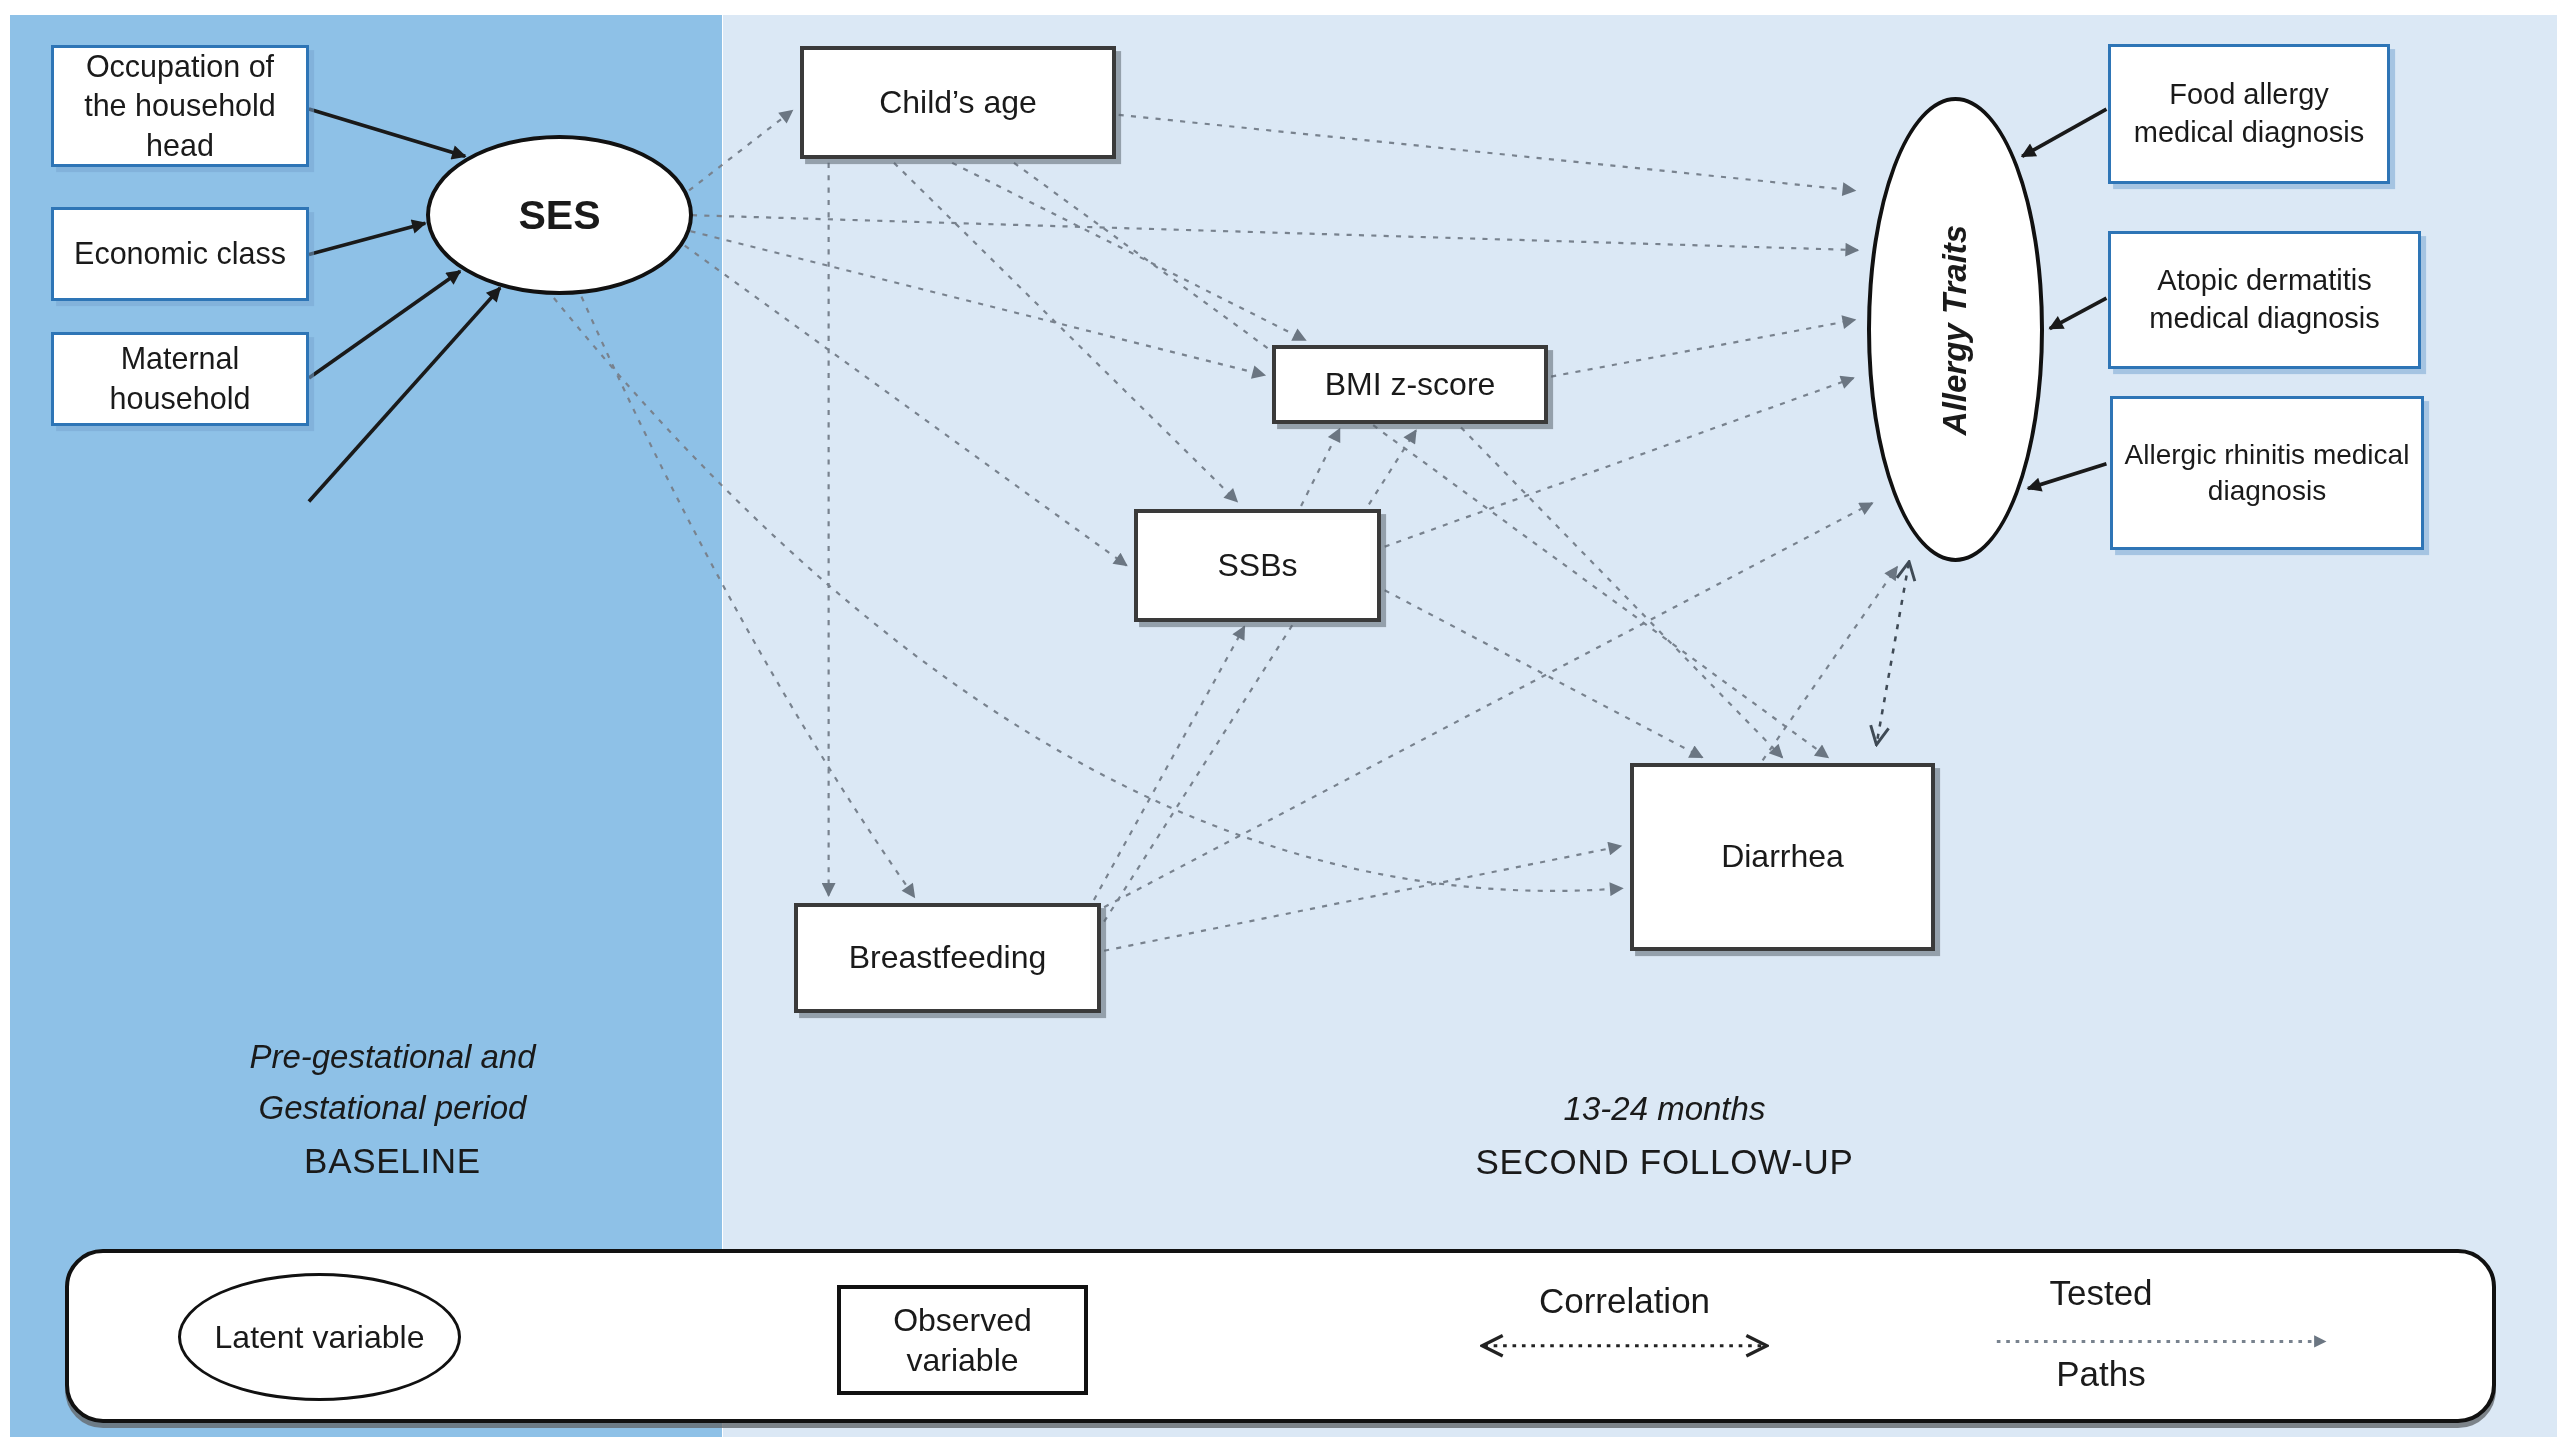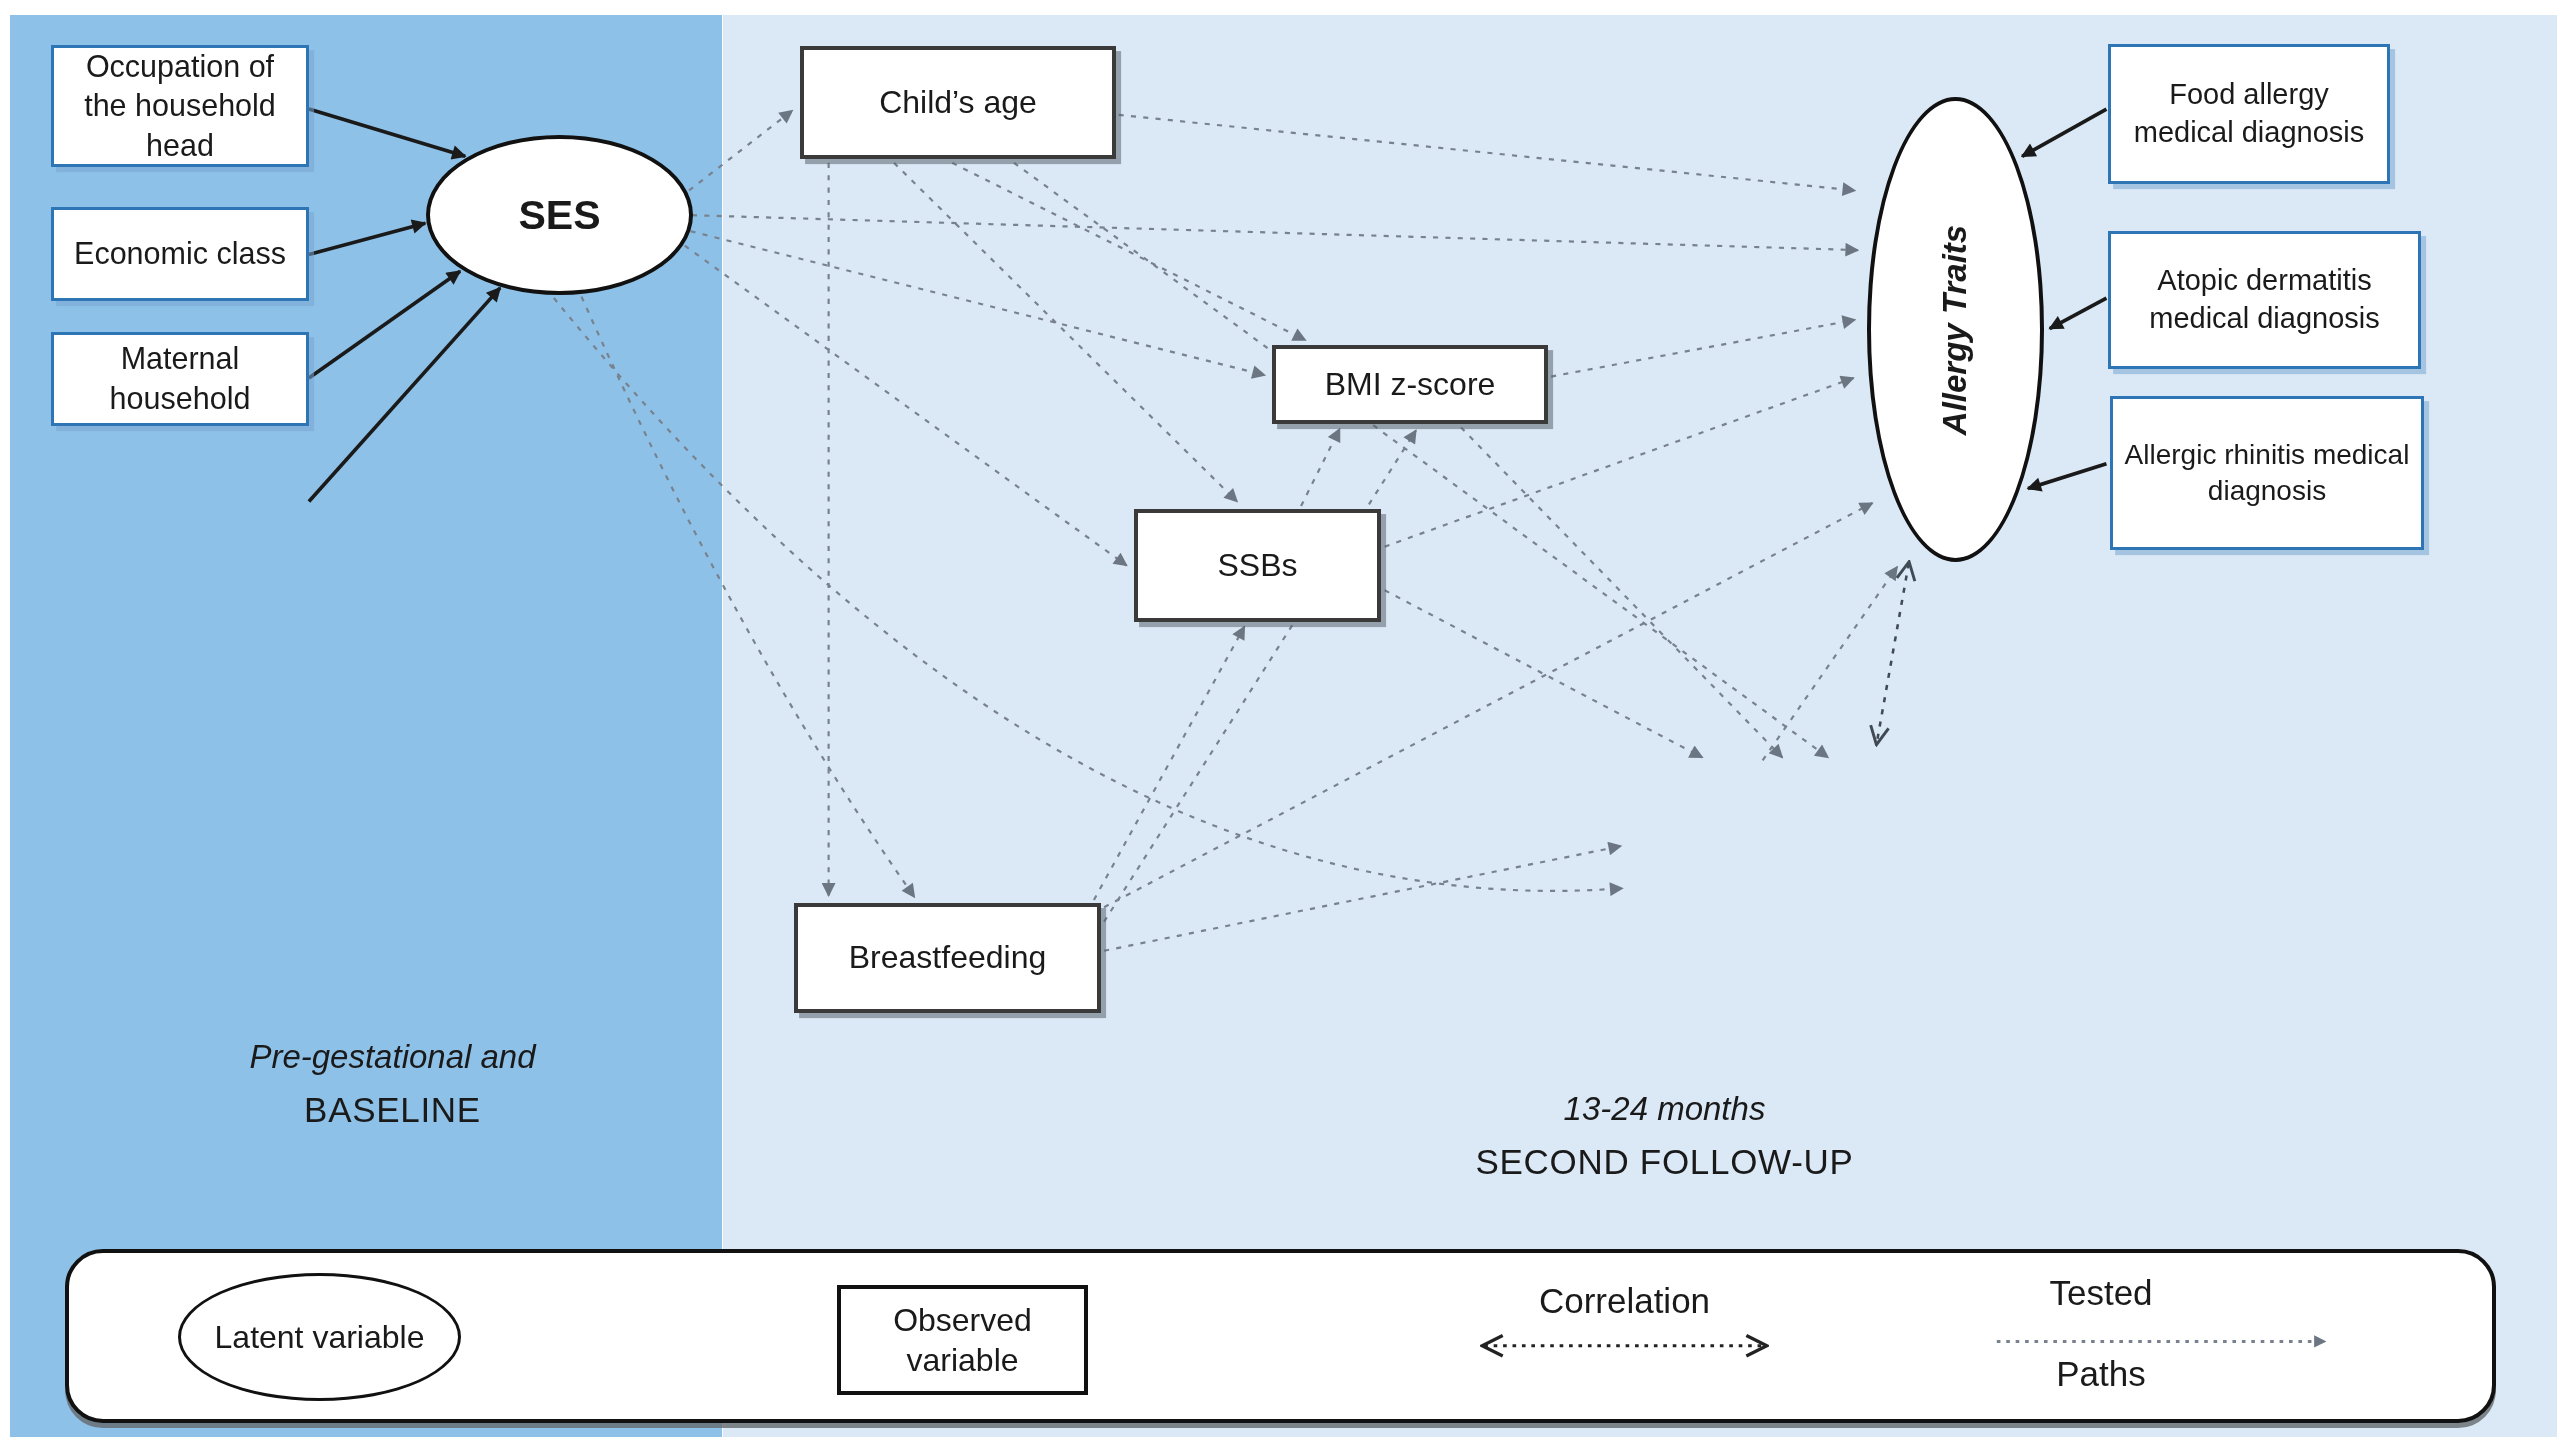--- a/index.html
+++ b/index.html
@@ -136,33 +136,37 @@
   </div>
   <div class="node rect-black n-bmi">
     <span>BMI z-score</span>
   </div>
   <div class="node rect-black n-ssbs">
     <span>SSBs</span>
   </div>
   <div class="node rect-black n-breastfeeding">
     <span>Breastfeeding</span>
   </div>
+  <div class="node rect-black n-diarrhea">
+    <span>Diarrhea</span>
+  </div>
 
   <div class="node rect-blue n-food">
     <span>Food allergy medical diagnosis</span>
   </div>
   <div class="node rect-blue n-atopic">
     <span>Atopic dermatitis medical diagnosis</span>
   </div>
   <div class="node rect-blue n-rhinitis">
     <span>Allergic rhinitis medical diagnosis</span>
   </div>
 
   <div class="caption cap-baseline">
     <div class="it">Pre-gestational and</div>
+    <div class="it">Gestational period</div>
     <div class="caps">BASELINE</div>
   </div>
   <div class="caption cap-followup">
     <div class="it">13-24 months</div>
     <div class="caps">SECOND FOLLOW-UP</div>
   </div>
 
   <div class="legend">
     <svg width="2431" height="174" viewBox="0 0 3345 240">
       <defs>

